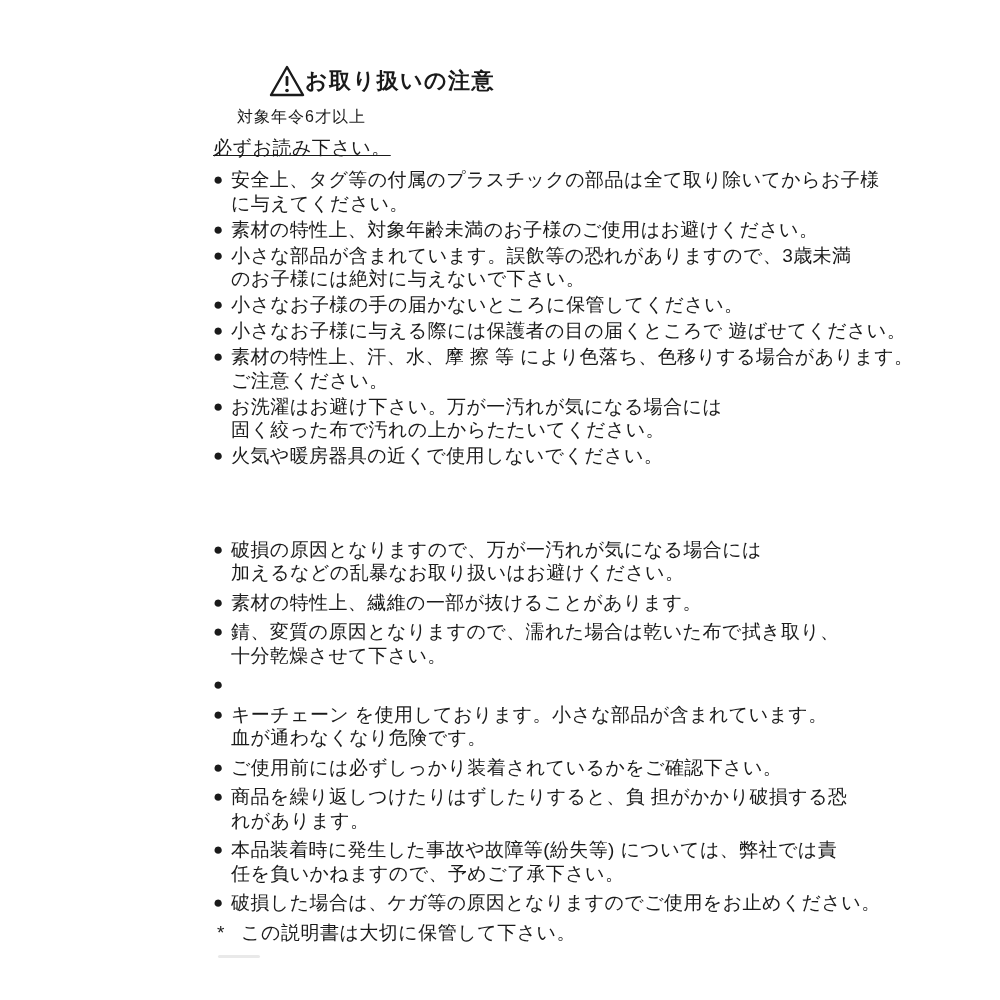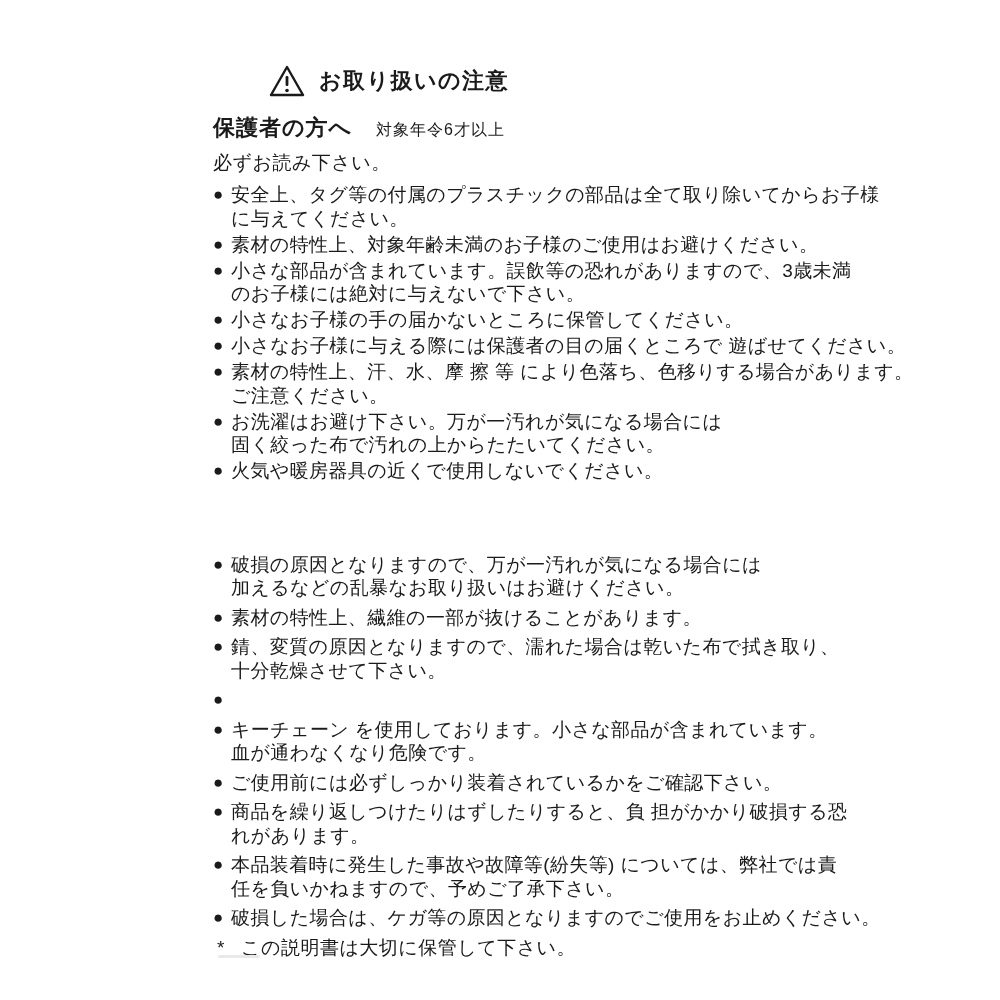--- a/index.html
+++ b/index.html
@@ -18,23 +18,22 @@
   .doc {
     position: absolute;
     left: 213px;
     top: 62px;
     width: 712px;
   }
   
   .title-row {
     display: flex;
     align-items: center;
-    gap: 14px;
     margin-left: 56px;
-    margin-bottom: 13px;
+    margin-bottom: 7px;
     height: 38px;
   }
   .warn-icon {
     width: 36px;
     height: 34px;
     flex: none;
   }
   .doc-title {
     font-size: 22px;
     font-weight: 600;
@@ -56,20 +55,21 @@
     font-size: 16px;
     font-weight: 400;
     letter-spacing: 1px;
     margin-left: 24px;
   }
   .read-notice {
     font-size: 19px;
     font-weight: 500;
     letter-spacing: 0.5px;
     margin-bottom: 7px;
+    text-decoration: underline;
   }
   
   .section {
     display: block;
   }
   .section-2 {
     margin-top: 70px;
   }
   .item {
     display: flex;
@@ -127,21 +127,20 @@
   <div class="title-row">
     <svg class="warn-icon" viewBox="0 0 36 34" xmlns="http://www.w3.org/2000/svg">
       <path d="M18 3 L34 31 L2 31 Z" fill="none" stroke="#1a1a1a" stroke-width="2.4" stroke-linejoin="round"></path>
       <rect x="16.6" y="12" width="2.8" height="10" rx="1.2" fill="#1a1a1a"></rect>
       <circle cx="18" cy="26.5" r="1.8" fill="#1a1a1a"></circle>
     </svg>
     <div class="doc-title">お取り扱いの注意</div>
   </div>
 
   <div class="subheader">
-    <span class="audience">保護者の方へ</span>
     <span class="age">対象年令6才以上</span>
   </div>
 
   <div class="read-notice">必ずお読み下さい。</div>
 
   <div class="section section-1">
     <div class="item">
       <span class="bullet">●</span>
       <span class="text">安全上、タグ等の付属のプラスチックの部品は全て取り除いてからお子様
 に与えてください。</span>

